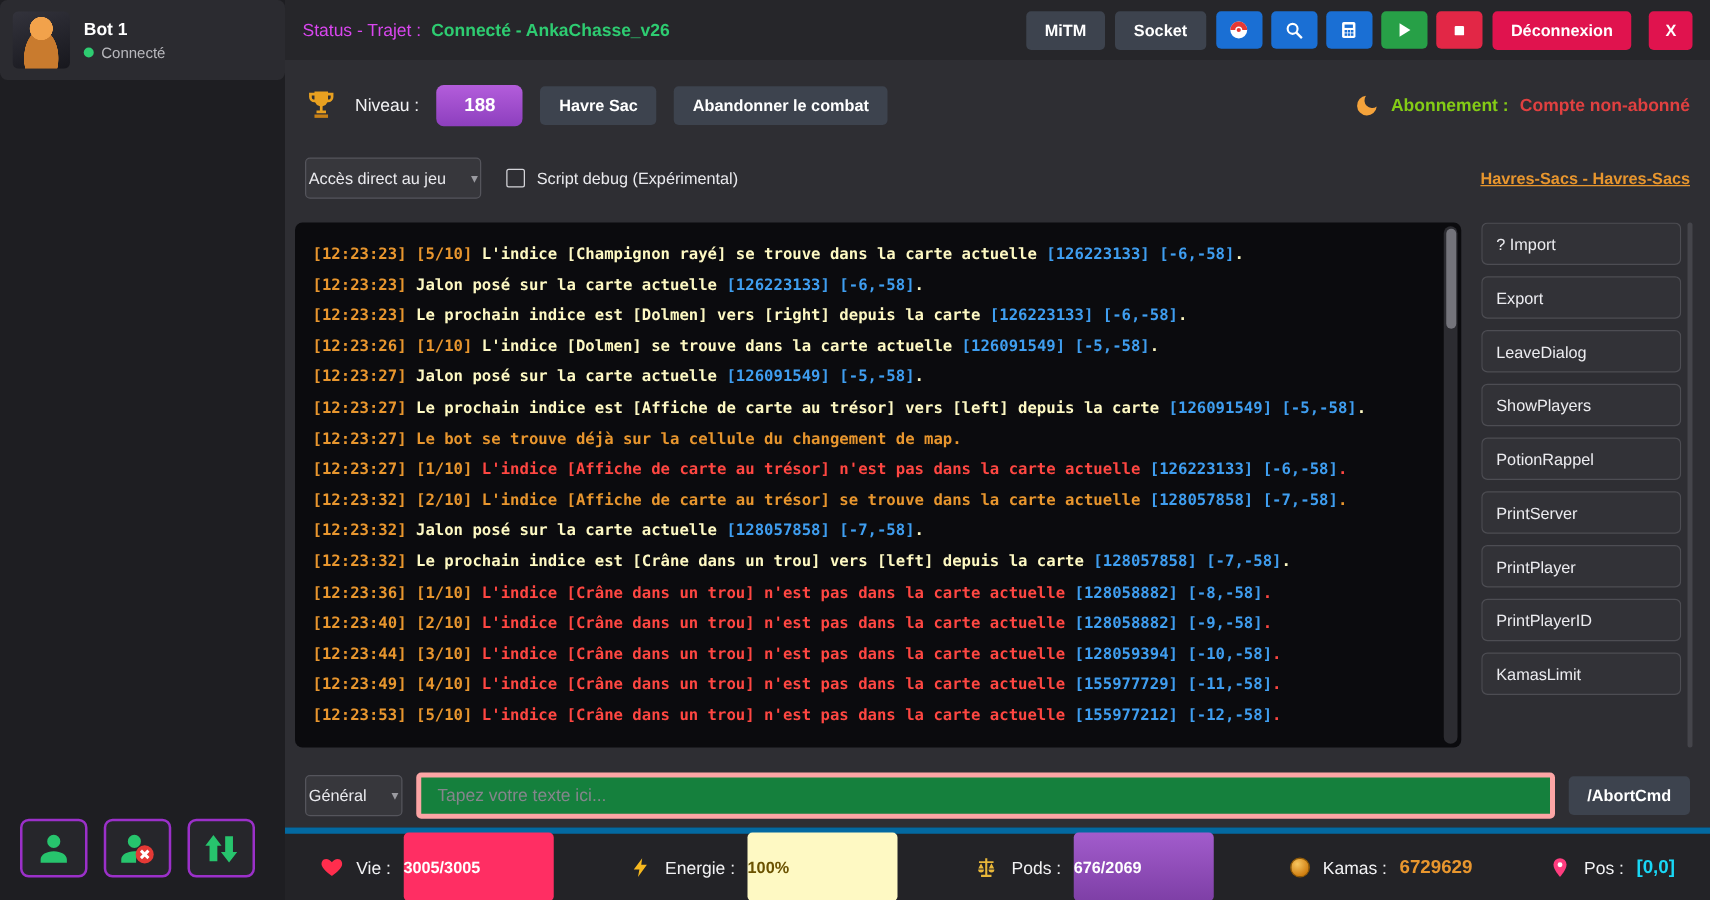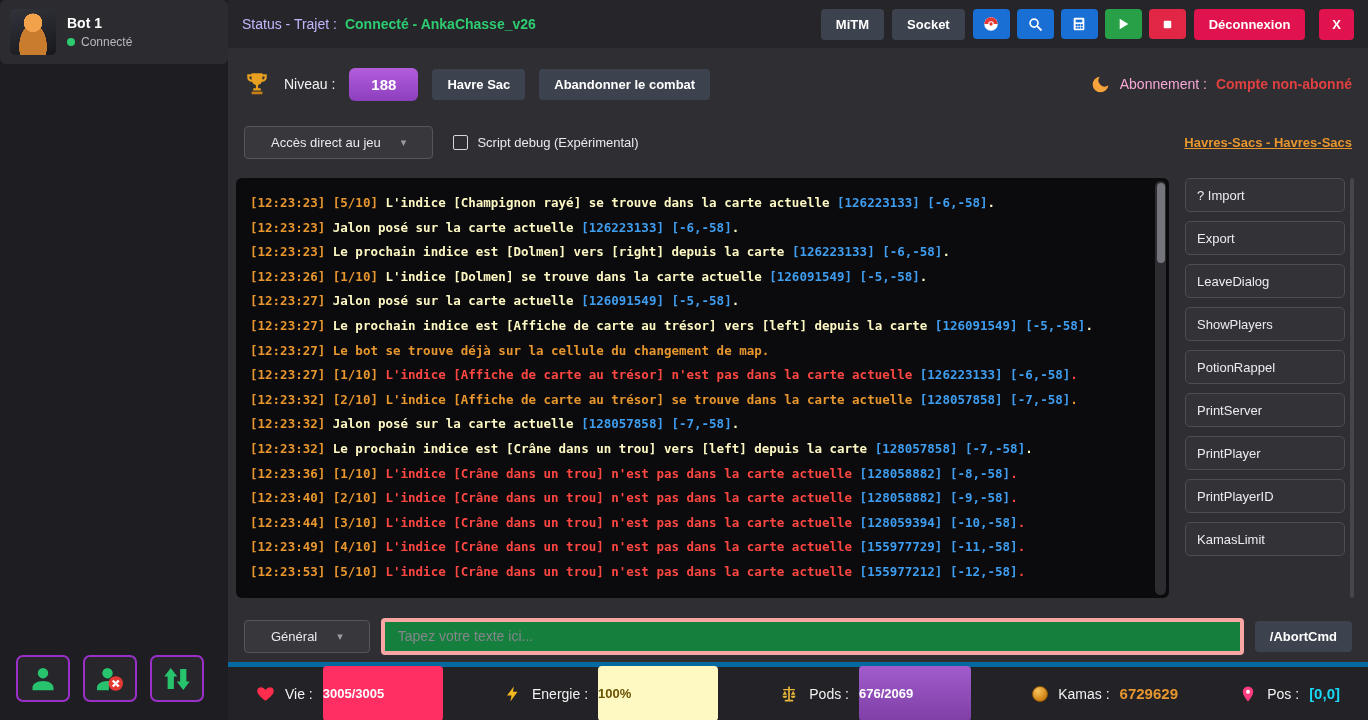--- a/index.html
+++ b/index.html
@@ -24,44 +24,44 @@
   .bot-status { display:flex; align-items:center; gap:6px; font-size:12px; color:#b8b8bd; margin-top:4px; }
   .dot { width:8px; height:8px; border-radius:50%; background:#2ecc71; }
   .side-tools { position:absolute; left:16px; bottom:18px; display:flex; gap:13px; }
   .tool-btn { width:54px; height:47px; border:2px solid #9b30c9; border-radius:7px;
               background:#26262b; display:flex; align-items:center; justify-content:center; cursor:pointer; }
 
   
   main { flex:1; display:flex; flex-direction:column; min-width:0; }
 
   .topbar { height:48px; background:#26262a; display:flex; align-items:center; padding:0 14px; gap:8px; }
-  .status-label { color:#c4b5fd; font-size:14px; }
+  .status-label { color:#d946ef; font-size:14px; }
   .status-value { color:#2ecc71; font-size:14px; font-weight:bold; }
   .top-actions { margin-left:auto; display:flex; gap:8px; align-items:center; }
   button { font-family:inherit; border:none; cursor:pointer; }
   .btn-gray { background:#3d434e; color:#fff; font-weight:bold; font-size:13px;
               padding:8px 15px; border-radius:4px; }
   .icon-btn { width:37px; height:30px; border-radius:4px; display:flex;
               align-items:center; justify-content:center; }
   .btn-danger { background:#e0134e; color:#fff; font-weight:bold; font-size:13px;
                 padding:8px 15px; border-radius:4px; }
   .btn-close { padding:8px 13px; margin-left:6px; }
   .svg-wrap { display:flex; align-items:center; justify-content:center; }
 
   .row2 { margin-top:14px; height:44px; display:flex; align-items:center; gap:14px; padding:0 16px; }
   .level-label { font-size:14px; color:#f2f2f4; }
   .level-badge { background:linear-gradient(180deg,#b35ddb,#8d3fbe); color:#fff; font-weight:bold;
                  font-size:15px; padding:8px 22px; border-radius:6px; }
   .sub-group { margin-left:auto; display:flex; align-items:center; gap:9px; }
-  .sub-label { color:#f9a8d4; font-weight:normal; font-size:14px; }
+  .sub-label { color:#84cc16; font-weight:bold; font-size:14px; }
   .sub-value { color:#e04040; font-weight:bold; font-size:14px; }
 
   .row3 { margin-top:16px; height:40px; display:flex; align-items:center; gap:20px; padding:0 16px; }
   .select { background:#37373c; border:1px solid #55555c; border-radius:4px; color:#eaeaee;
-            font-size:13px; padding:8px 26px; display:flex; align-items:center; gap:20px; cursor:pointer; }
+            font-size:13px; padding:8px 2px; display:flex; align-items:center; gap:20px; cursor:pointer; }
   .select .chev { color:#9a9aa0; font-size:11px; }
   .checkbox-row { display:flex; align-items:center; gap:9px; cursor:pointer; }
   .checkbox { width:15px; height:15px; border:1.6px solid #d5d5da; border-radius:2px; background:transparent; }
   .checkbox-label { font-size:13px; color:#eaeaee; }
   .link { margin-left:auto; color:#e8962e; text-decoration:underline; font-size:13px;
           font-weight:bold; cursor:pointer; }
 
   
   .console-row { flex:1; display:flex; min-height:0; padding:16px 14px 12px 8px; }
   .console-wrap { flex:1; position:relative; background:#0b0b0e; border-radius:6px; overflow:hidden; }

